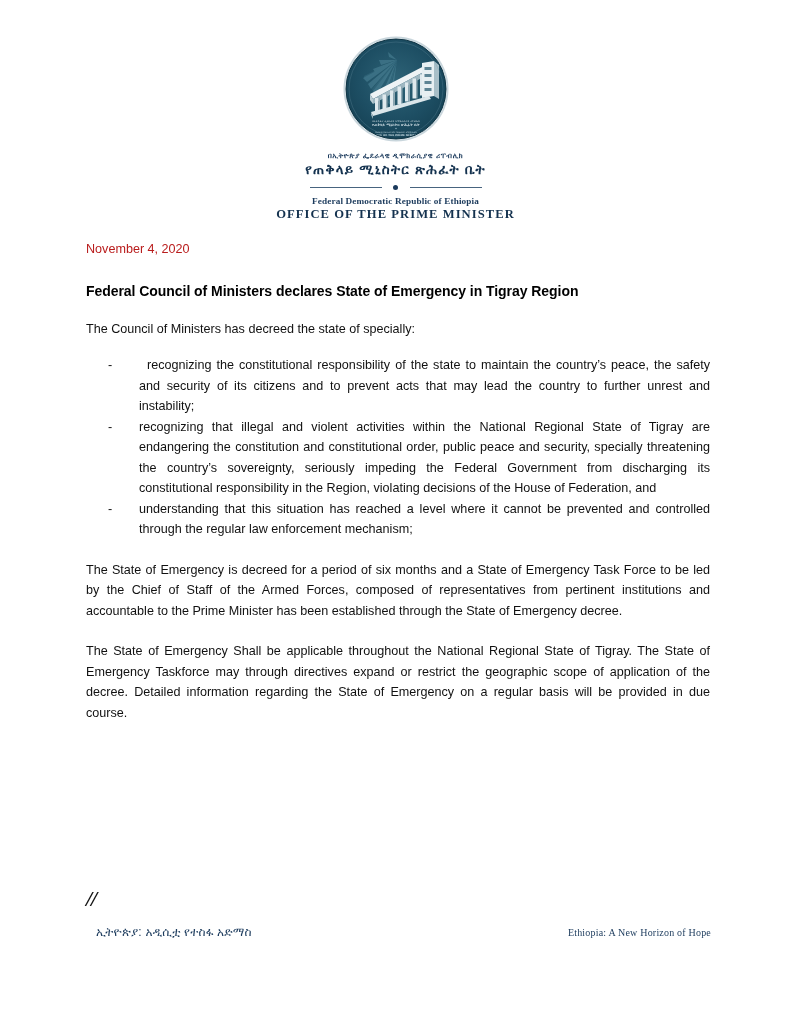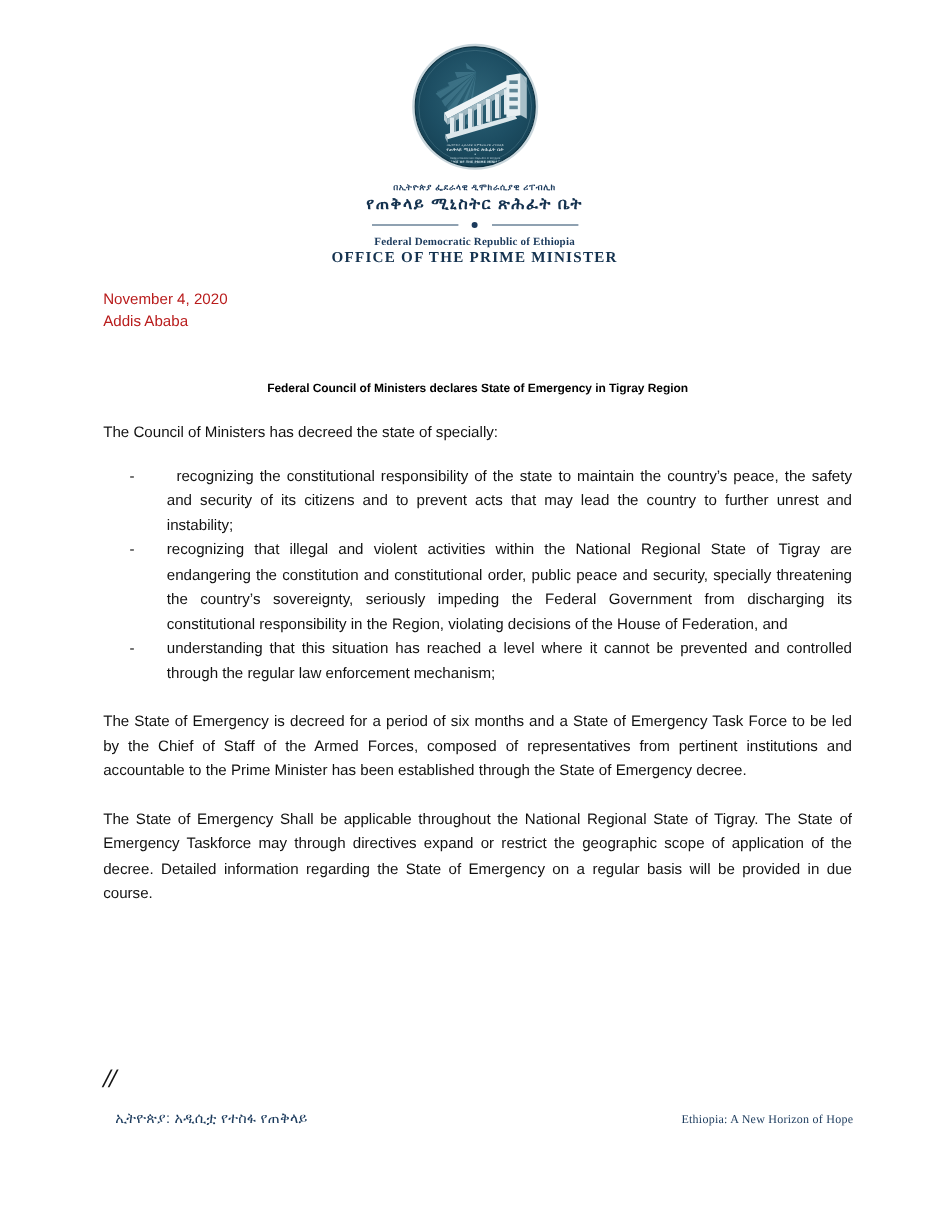--- a/index.html
+++ b/index.html
@@ -118,24 +118,24 @@
     width: 624px;
   }
 
   .dateline {
     font-size: 12.6px;
     line-height: 18.5px;
     color: #b91c1c;
   }
 
   .doc-title {
-    margin-top: 42px;
-    text-align: center;
+    margin-top: 24px;
+    text-align: left;
     font-weight: bold;
-    font-size: 10px;
+    font-size: 14px;
     color: #000;
     letter-spacing: -0.05px;
   }
 
   p.para {
     margin: 0;
     margin-top: 20px;
     font-size: 12.6px;
     line-height: 20.5px;
     text-align: justify;
@@ -314,21 +314,20 @@
       </div>
       <div class="lh-en-small">Federal Democratic Republic of Ethiopia</div>
       <div class="lh-en-big">OFFICE OF THE PRIME MINISTER</div>
     </div>
   </div>
 
   <div class="body-col">
 
     <div class="dateline">
       <div>November 4, 2020</div>
-      <div>Addis Ababa</div>
     </div>
 
     <div class="doc-title">Federal Council of Ministers declares State of Emergency in Tigray Region</div>
 
 
     <p class="para tight">The Council of Ministers has decreed the state of specially:</p>
 
     <ul class="decree-list">
       <li class="first-item">
         <span class="dash">-</span>
@@ -345,17 +344,17 @@
     </ul>
 
     <p class="para gap-para">The State of Emergency is decreed for a period of six months and a State of Emergency Task Force to be led by the Chief of Staff of the Armed Forces, composed of representatives from pertinent institutions and accountable to the Prime Minister has been established through the State of Emergency decree.</p>
 
     <p class="para">The State of Emergency Shall be applicable throughout the National Regional State of Tigray. The State of Emergency Taskforce may through directives expand or restrict the geographic scope of application of the decree. Detailed information regarding the State of Emergency on a regular basis will be provided in due course.</p>
   </div>
 
   <div class="slash-mark">//</div>
 
   <div class="footer">
-    <div class="footer-am">ኢትዮጵያ: አዲሲቷ የተስፋ የጠቅላይ</div>
+    <div class="footer-am">ኢትዮጵያ: አዲሲቷ የተስፋ አድማስ</div>
     <div class="footer-en">Ethiopia: A New Horizon of Hope</div>
   </div>
 
 </div>
 
 </body></html>

